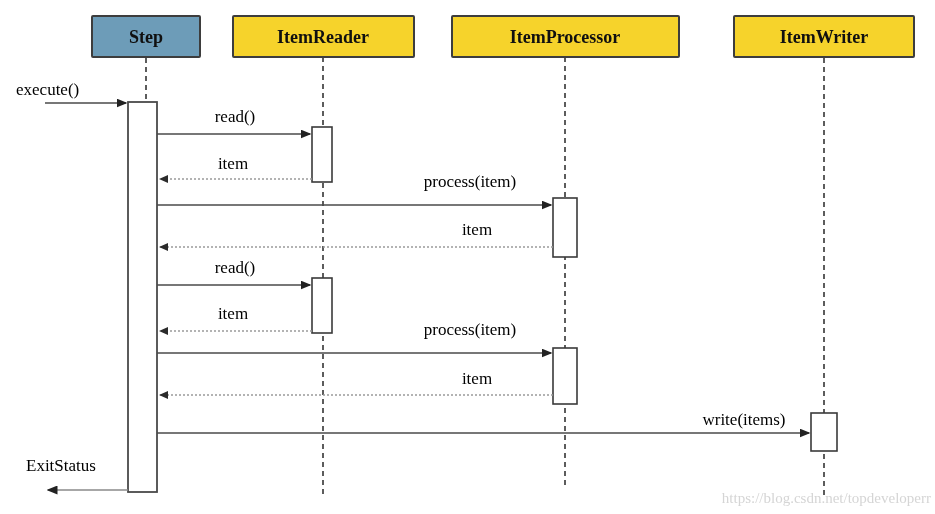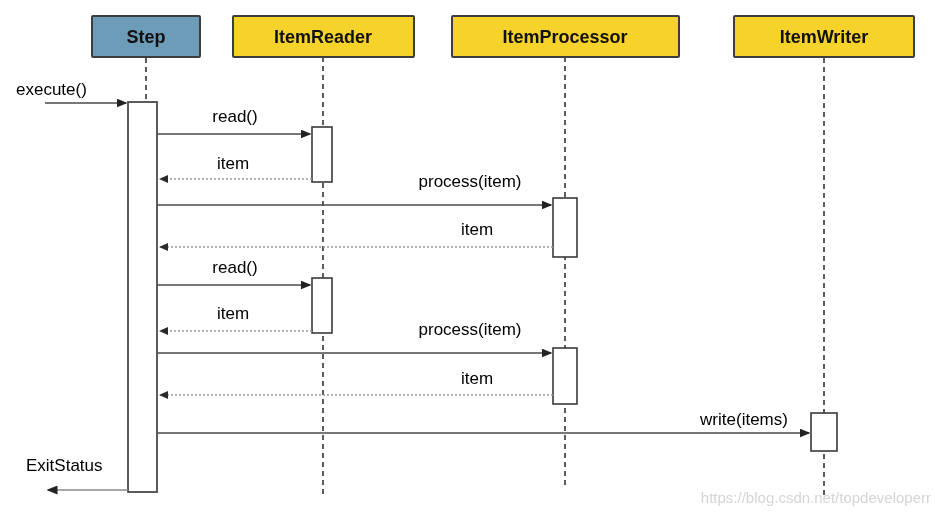--- a/index.html
+++ b/index.html
@@ -9,20 +9,21 @@
     width: 935px;
     height: 514px;
     overflow: hidden;
     font-family: "Liberation Sans", sans-serif;
   }
   .stage {
     position: relative;
     width: 935px;
     height: 514px;
     background: #ffffff;
+    font-family: Liberation Serif, serif;
   }
   svg { display: block; }
   .lifeline {
     stroke: #5c5c5c;
     stroke-width: 2;
     stroke-dasharray: 5 4;
     fill: none;
   }
   .head-box {
     stroke: #3d3d3d;

